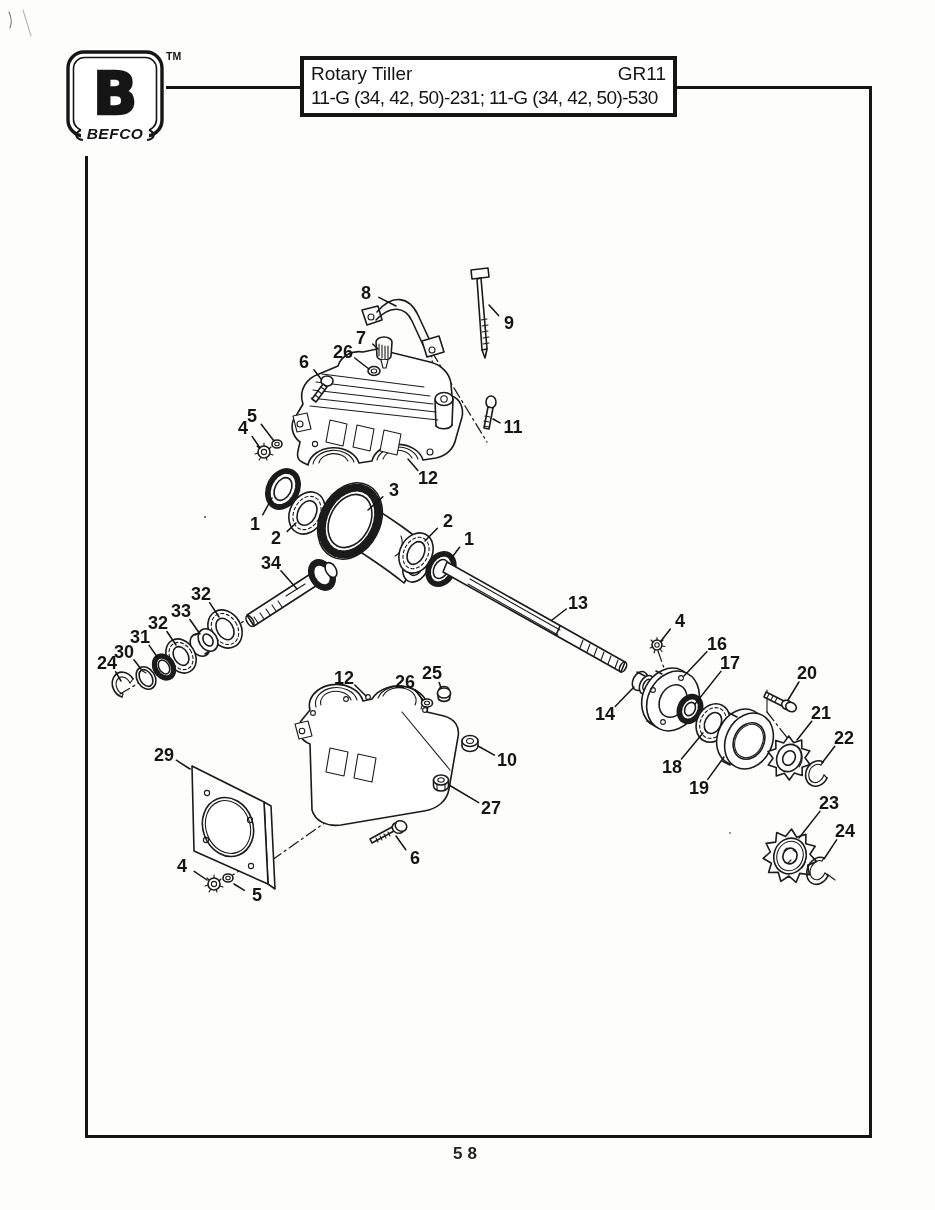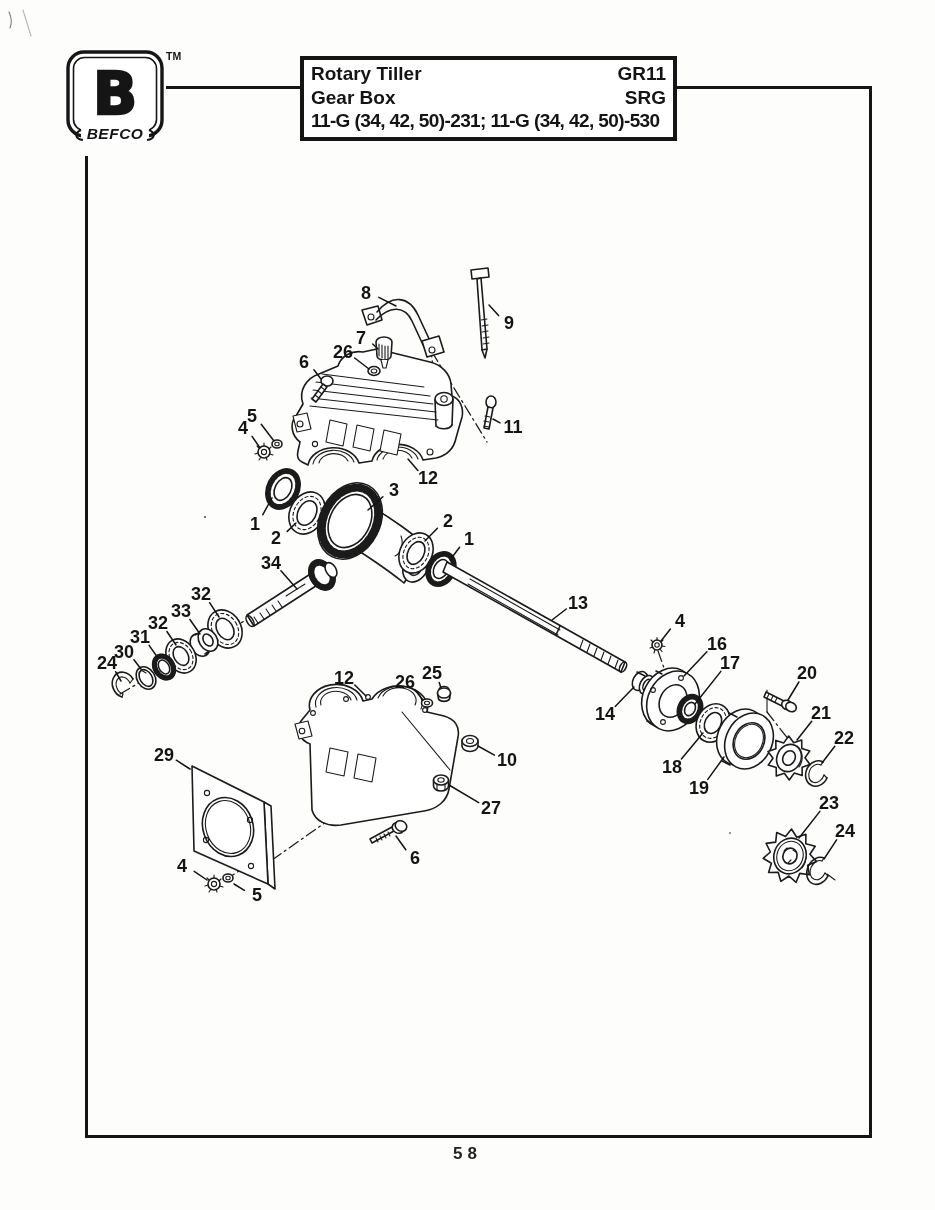--- a/index.html
+++ b/index.html
@@ -8,21 +8,21 @@
     background:#fdfdfc; font-family:"Liberation Sans", sans-serif; color:#141414;
     overflow:hidden;
   }
   
   .logo { position:absolute; left:64px; top:48px; width:124px; height:102px; }
   .title-box {
     position:absolute; left:300px; top:56px; width:355px;
     border:4px solid #151515; background:#fff; padding:2px 7px 4px;
     overflow:hidden;
   }
-  .title-row { display:flex; justify-content:space-between; font-weight:bold;
+  .title-row { display:flex; justify-content:space-between; font-weight:normal;
     font-size:19px; line-height:23.5px; white-space:nowrap; }
   .title-row.r3 { letter-spacing:-0.6px;align-items:center; }
   .rule { position:absolute; background:#151515; }
   .h-line1 { left:166px; top:86px; width:134px; height:3px; }
   .h-line2 { left:677px; top:86px; width:195px; height:3px; }
   .f-left  { left:85px;  top:156px;  width:3px;  height:981px; }
   .f-right { left:869px; top:86px;   width:3px;  height:1052px; }
   .f-bottom{ left:85px;  top:1135px; width:787px; height:3px; }
   .page-number {
     position:absolute; left:0; top:1144px; width:935px; text-align:center;
@@ -59,24 +59,20 @@
       <path d="M85,82 c7,3 6,9 -2,10" fill="none" stroke="#151515" stroke-width="2"></path>
       <text class="logo-name" x="51" y="91">BEFCO</text>
       <text class="logo-tm" x="102" y="12">TM</text>
     </svg>
   </div>
 
   <div class="title-box">
     <div class="title-row">
       <span>Rotary Tiller</span>
       <span>GR11</span>
-    </div>
-    <div class="title-row">
-      <span>Gear Box</span>
-      <span>SRG</span>
     </div>
     <div class="title-row r3">
       <span>11-G (34, 42, 50)-231; 11-G (34, 42, 50)-530</span>
       <span></span>
     </div>
   </div>
 
   <div class="rule h-line1"></div>
   <div class="rule h-line2"></div>
   <div class="rule f-left"></div>

